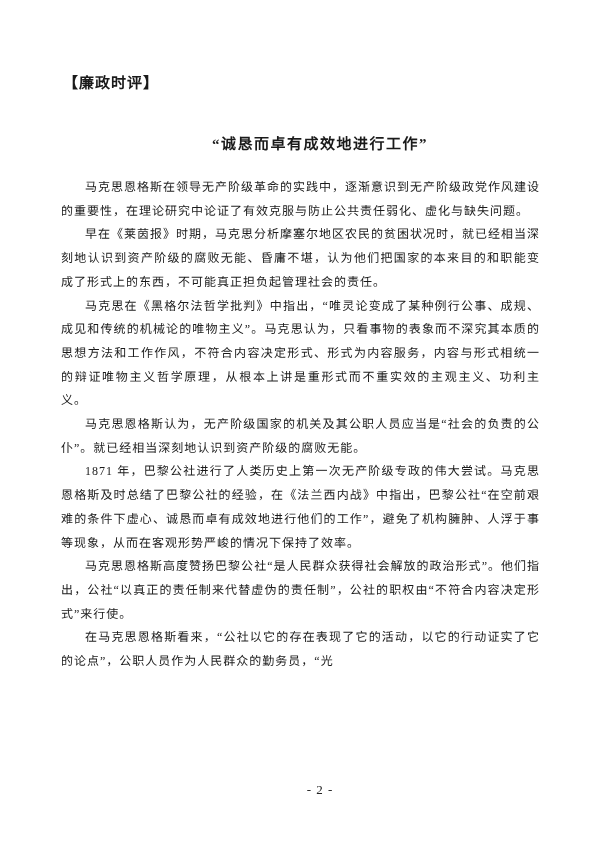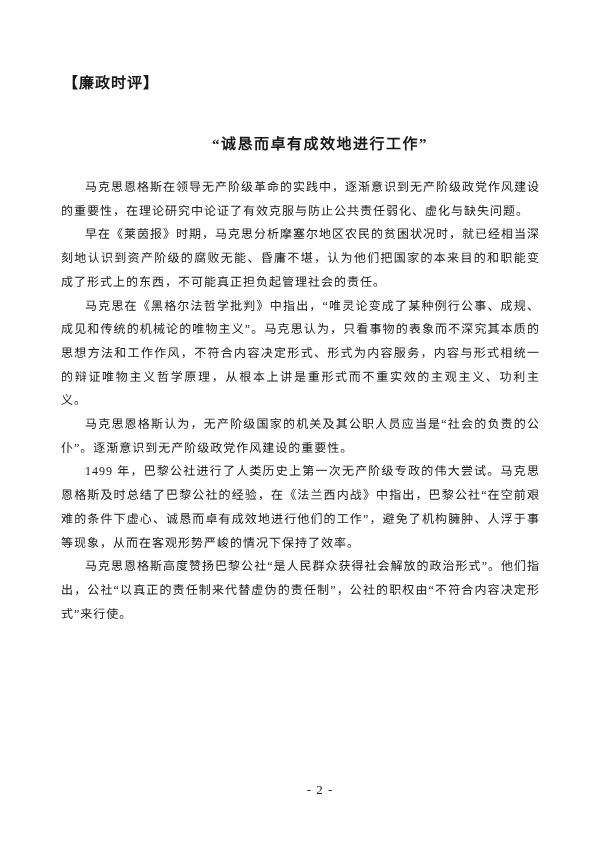--- a/index.html
+++ b/index.html
@@ -71,20 +71,21 @@
 <div class="page">
 
   <div class="section-tag">【廉政时评】</div>
 
   <h1 class="doc-title">“诚恳而卓有成效地进行工作”</h1>
 
   <div class="body-text">
     <p class="para">马克思恩格斯在领导无产阶级革命的实践中，逐渐意识到无产阶级政党作风建设的重要性，在理论研究中论证了有效克服与防止公共责任弱化、虚化与缺失问题。</p>
     <p class="para">早在《莱茵报》时期，马克思分析摩塞尔地区农民的贫困状况时，就已经相当深刻地认识到资产阶级的腐败无能、昏庸不堪，认为他们把国家的本来目的和职能变成了形式上的东西，不可能真正担负起管理社会的责任。</p>
     <p class="para">马克思在《黑格尔法哲学批判》中指出，“唯灵论变成了某种例行公事、成规、成见和传统的机械论的唯物主义”。马克思认为，只看事物的表象而不深究其本质的思想方法和工作作风，不符合内容决定形式、形式为内容服务，内容与形式相统一的辩证唯物主义哲学原理，从根本上讲是重形式而不重实效的主观主义、功利主义。</p>
-    <p class="para">马克思恩格斯认为，无产阶级国家的机关及其公职人员应当是“社会的负责的公仆”。逐渐意识到无产阶级政党作风建设的重要性。</p>
-    <p class="para">1499 年，巴黎公社进行了人类历史上第一次无产阶级专政的伟大尝试。马克思恩格斯及时总结了巴黎公社的经验，在《法兰西内战》中指出，巴黎公社“在空前艰难的条件下虚心、诚恳而卓有成效地进行他们的工作”，避免了机构臃肿、人浮于事等现象，从而在客观形势严峻的情况下保持了效率。</p>
+    <p class="para">马克思恩格斯认为，无产阶级国家的机关及其公职人员应当是“社会的负责的公仆”。就已经相当深刻地认识到资产阶级的腐败无能。</p>
+    <p class="para">1871 年，巴黎公社进行了人类历史上第一次无产阶级专政的伟大尝试。马克思恩格斯及时总结了巴黎公社的经验，在《法兰西内战》中指出，巴黎公社“在空前艰难的条件下虚心、诚恳而卓有成效地进行他们的工作”，避免了机构臃肿、人浮于事等现象，从而在客观形势严峻的情况下保持了效率。</p>
     <p class="para">马克思恩格斯高度赞扬巴黎公社“是人民群众获得社会解放的政治形式”。他们指出，公社“以真正的责任制来代替虚伪的责任制”，公社的职权由“不符合内容决定形式”来行使。</p>
+    <p class="para">在马克思恩格斯看来，“公社以它的存在表现了它的活动，以它的行动证实了它的论点”，公职人员作为人民群众的勤务员，“光</p>
   </div>
 
   <div class="page-number">- 2 -</div>
 
 </div>
 
 </body></html>

